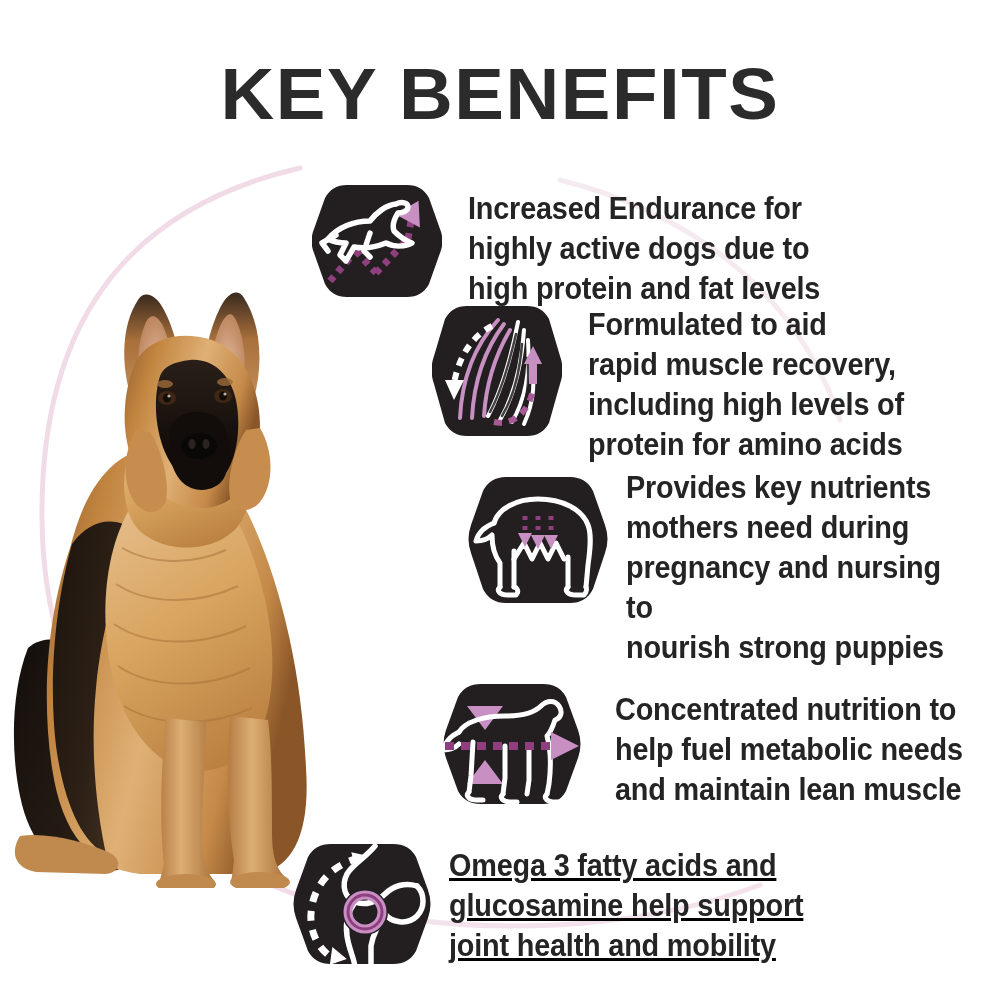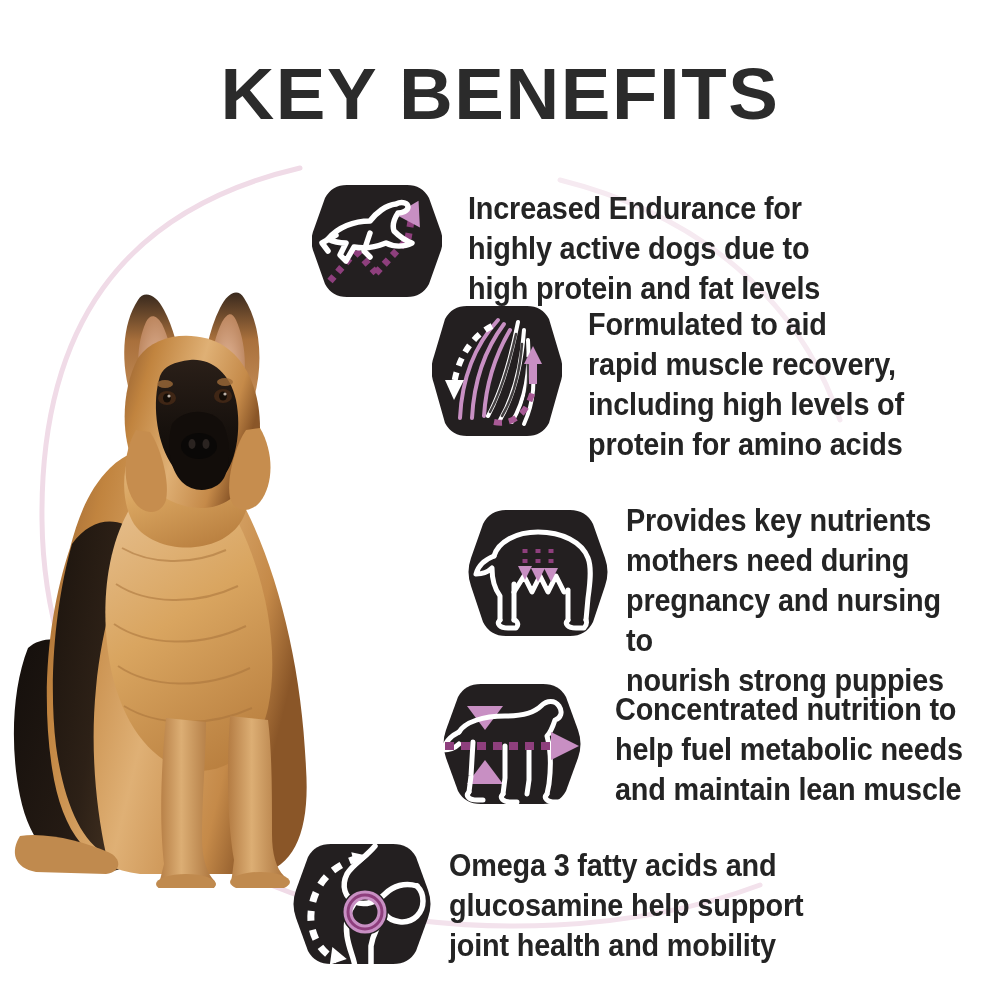--- a/index.html
+++ b/index.html
@@ -76,27 +76,27 @@
     transform-origin: left top;
     letter-spacing: -0.2px;
   }
 
   #b1 { left: 312px; top: 177px; }
   #b1 .benefit-text { margin-left: 26px; margin-top: 12px; }
 
   #b2 { left: 432px; top: 300px; }
   #b2 .benefit-text { margin-left: 26px; margin-top: 5px; }
 
-  #b3 { left: 468px; top: 502px; }
+  #b3 { left: 468px; top: 469px; }
   #b3 .benefit-text { margin-left: 28px; margin-top: -1px; }
 
   #b4 { left: 443px; top: 676px; gap: 16px; }
   #b4 .benefit-text { margin-left: 26px; margin-top: 14px; }
 
-  #b5 { left: 293px; top: 836px; }
+  #b5 { left: 293px; top: 836px; text-decoration: underline; }
   #b5 .benefit-text { margin-left: 26px; margin-top: 10px; }
 </style>
 </head>
 <body>
 
 <div id="page">
 
   <svg class="bg-arc" viewBox="0 0 1000 1000">
     <path d="M 300 168
              C 120 210, 40 330, 42 520

